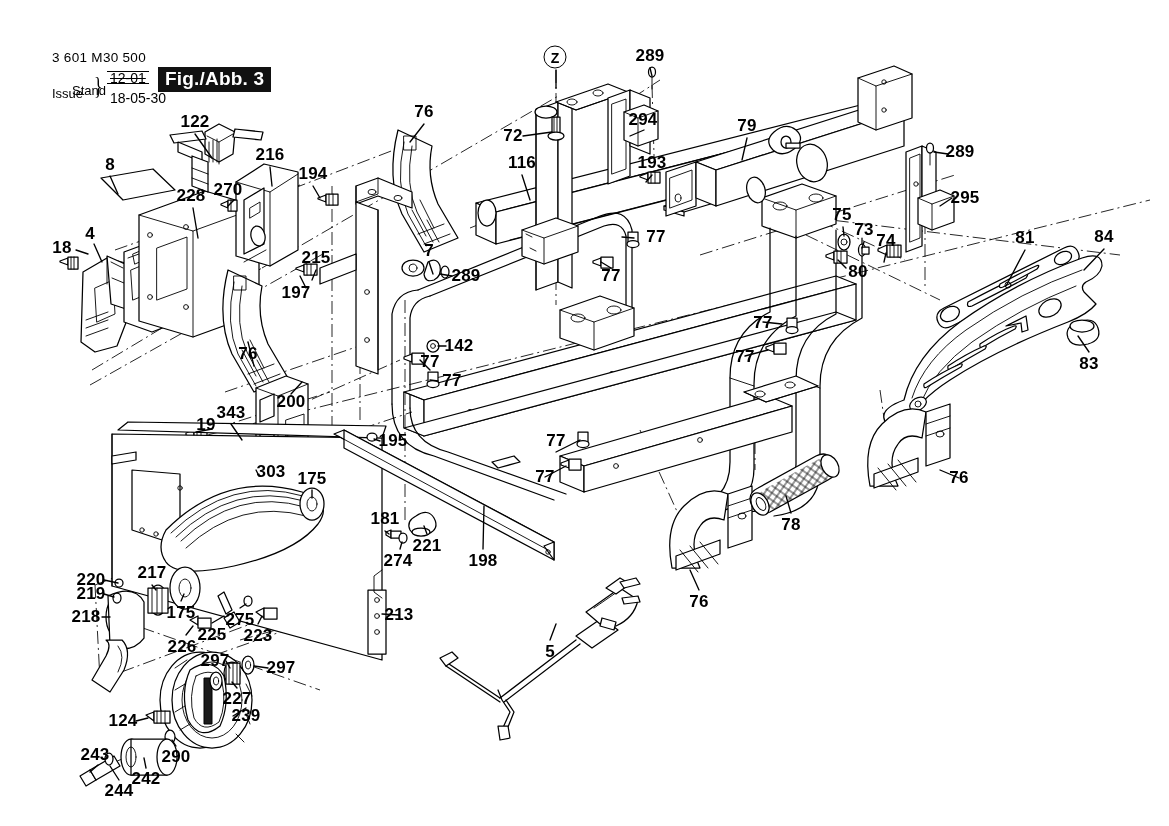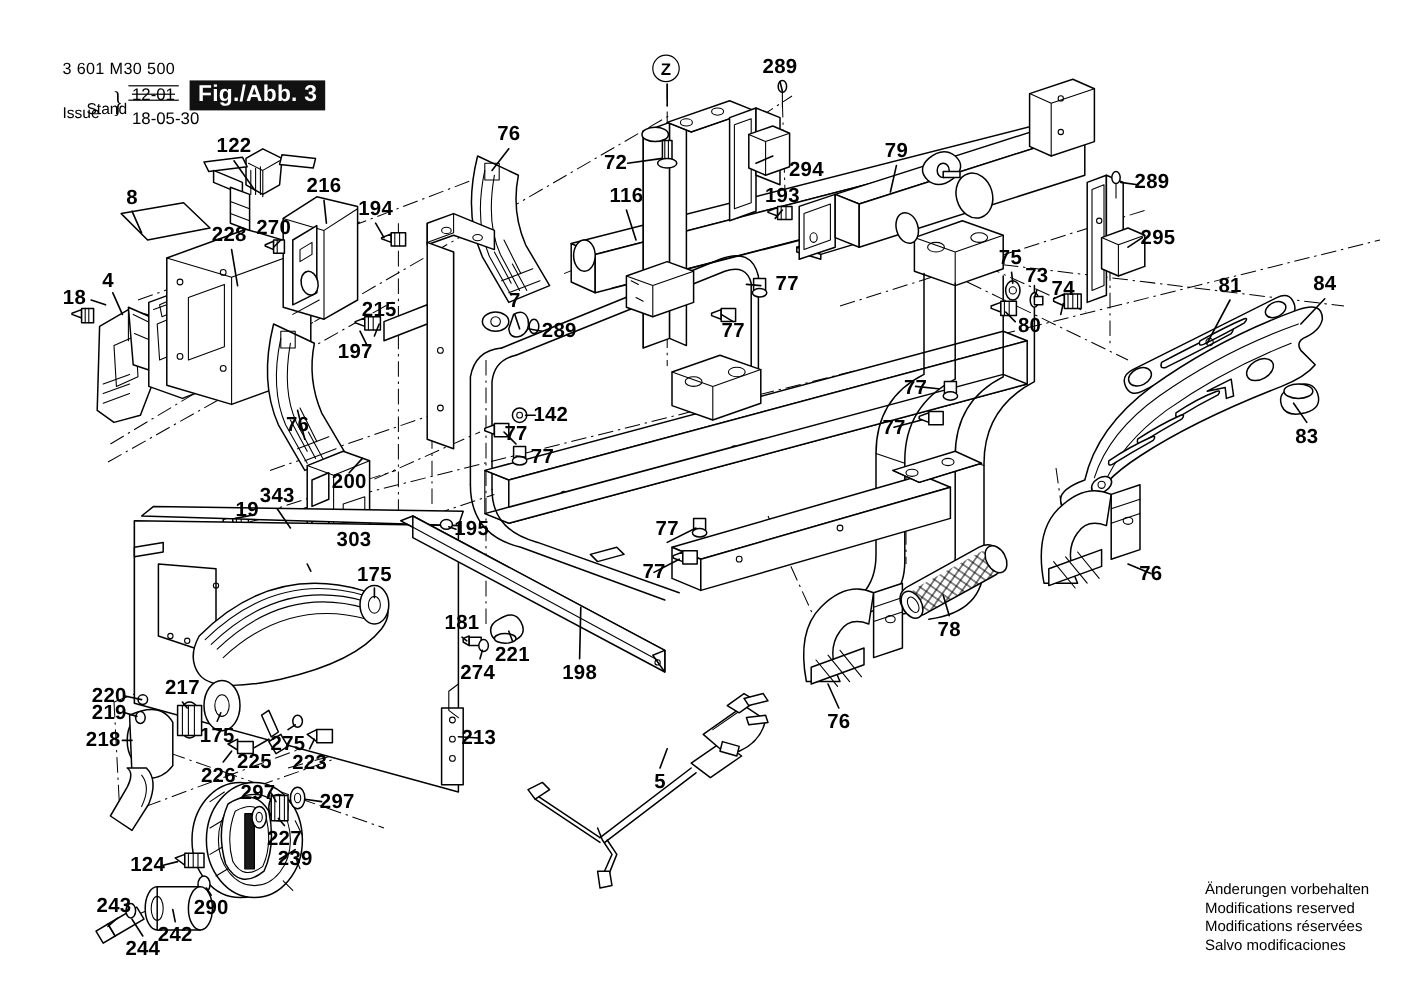--- a/index.html
+++ b/index.html
@@ -725,21 +725,21 @@
       <span class="si-date old">12-01</span>
       <span class="si-date new">18-05-30</span>
     </div>
   </div>
 
   <div id="fig-badge">Fig./Abb. 3</div>
 
   <div id="callout-layer">
       <div class="callout" style="left: 650px; top: 56px;">289</div>
       <div class="callout" style="left: 424px; top: 112px;">76</div>
-      <div class="callout" style="left: 643px; top: 142px; margin-left: 29px;">294</div>
+      <div class="callout" style="left: 643px; top: 120px;">294</div>
       <div class="callout" style="left: 747px; top: 126px;">79</div>
       <div class="callout" style="left: 195px; top: 122px;">122</div>
       <div class="callout" style="left: 513px; top: 136px;">72</div>
       <div class="callout" style="left: 960px; top: 152px;">289</div>
       <div class="callout" style="left: 270px; top: 155px;">216</div>
       <div class="callout" style="left: 110px; top: 165px;">8</div>
       <div class="callout" style="left: 522px; top: 163px;">116</div>
       <div class="callout" style="left: 313px; top: 174px;">194</div>
       <div class="callout" style="left: 652px; top: 163px;">193</div>
       <div class="callout" style="left: 965px; top: 198px;">295</div>
@@ -764,21 +764,21 @@
       <div class="callout" style="left: 248px; top: 354px;">76</div>
       <div class="callout" style="left: 459px; top: 346px;">142</div>
       <div class="callout" style="left: 745px; top: 357px;">77</div>
       <div class="callout" style="left: 430px; top: 362px;">77</div>
       <div class="callout" style="left: 452px; top: 381px;">77</div>
       <div class="callout" style="left: 291px; top: 402px;">200</div>
       <div class="callout" style="left: 231px; top: 413px;">343</div>
       <div class="callout" style="left: 206px; top: 425px;">19</div>
       <div class="callout" style="left: 393px; top: 441px;">195</div>
       <div class="callout" style="left: 556px; top: 441px;">77</div>
-      <div class="callout" style="left: 271px; top: 450px; margin-left: 24px;">303</div>
+      <div class="callout" style="left: 271px; top: 472px;">303</div>
       <div class="callout" style="left: 959px; top: 478px;">76</div>
       <div class="callout" style="left: 312px; top: 479px;">175</div>
       <div class="callout" style="left: 545px; top: 477px;">77</div>
       <div class="callout" style="left: 791px; top: 525px;">78</div>
       <div class="callout" style="left: 385px; top: 519px;">181</div>
       <div class="callout" style="left: 427px; top: 546px;">221</div>
       <div class="callout" style="left: 398px; top: 561px;">274</div>
       <div class="callout" style="left: 483px; top: 561px;">198</div>
       <div class="callout" style="left: 699px; top: 602px;">76</div>
       <div class="callout" style="left: 91px; top: 580px;">220</div>
@@ -797,20 +797,14 @@
       <div class="callout" style="left: 237px; top: 699px;">227</div>
       <div class="callout" style="left: 246px; top: 716px;">239</div>
       <div class="callout" style="left: 123px; top: 721px;">124</div>
       <div class="callout" style="left: 176px; top: 757px;">290</div>
       <div class="callout" style="left: 95px; top: 755px;">243</div>
       <div class="callout" style="left: 146px; top: 779px;">242</div>
       <div class="callout" style="left: 119px; top: 791px;">244</div>
       <div class="zmark" style="left: 555px; top: 57px;">Z</div>
     </div>
 
-  <div id="footer-block">
-      <div>Änderungen vorbehalten</div>
-      <div>Modifications reserved</div>
-      <div>Modifications réservées</div>
-      <div>Salvo modificaciones</div>
-    </div>
 
 </div>
 
 </body></html>

